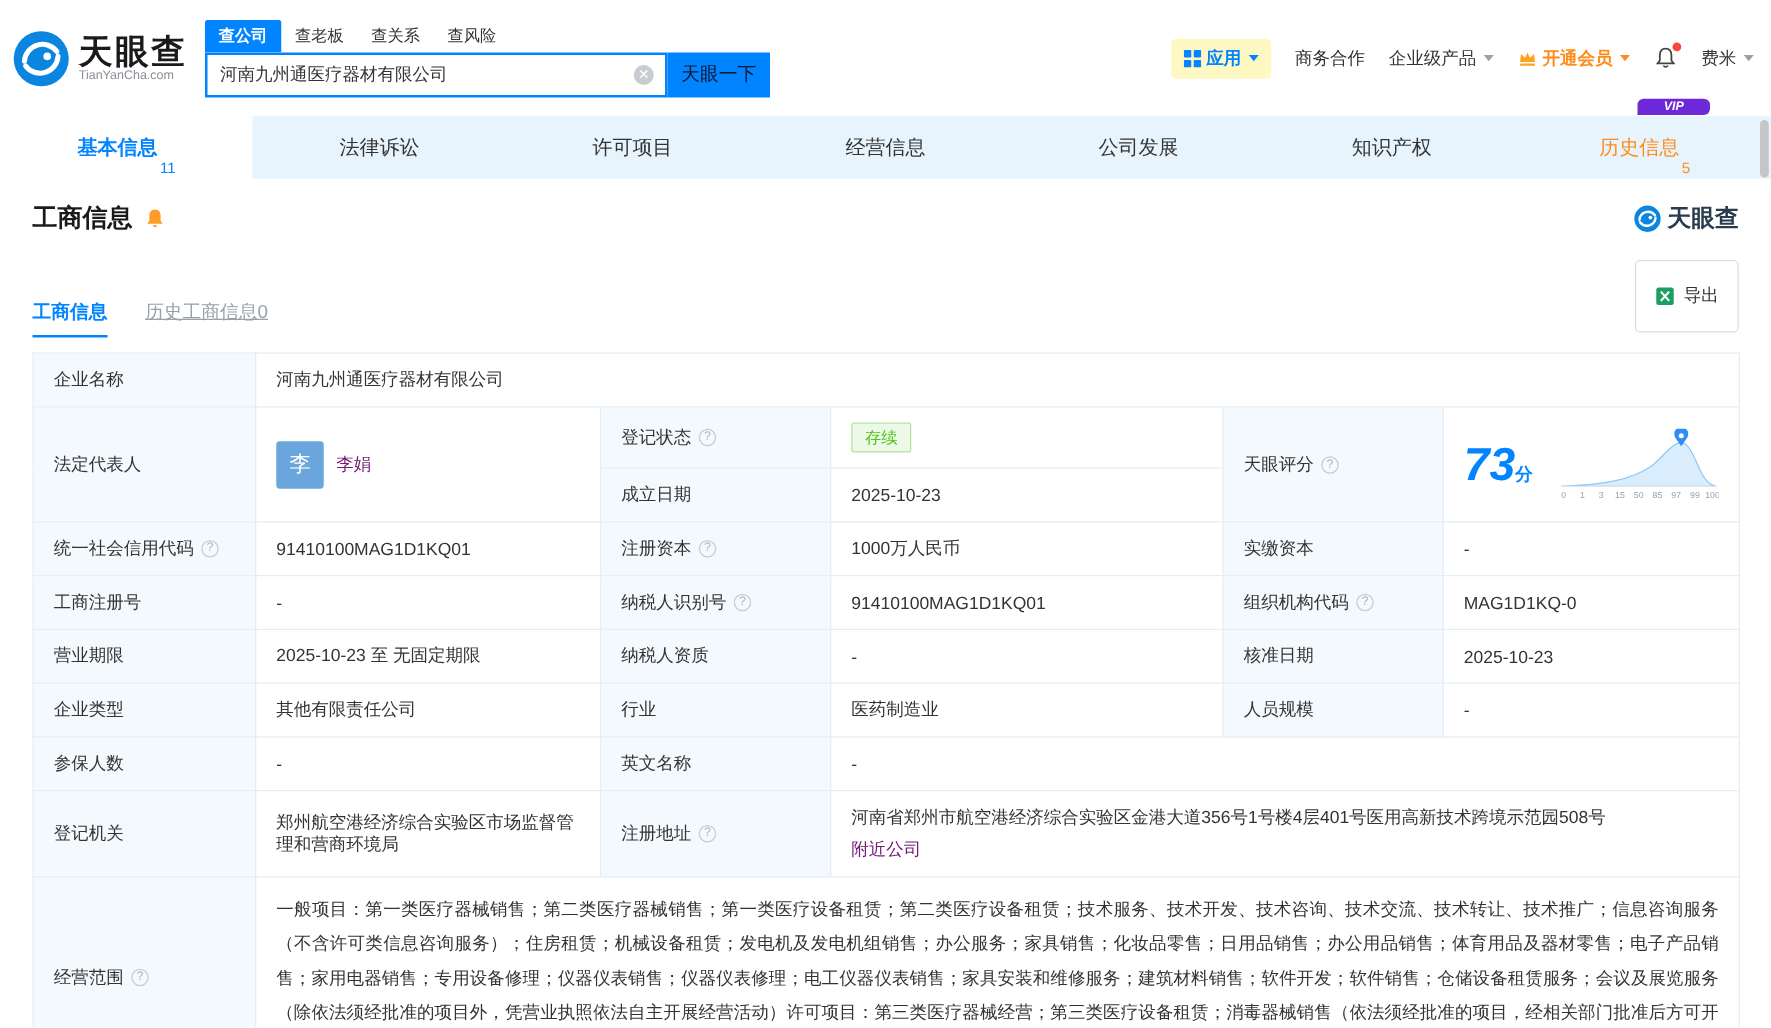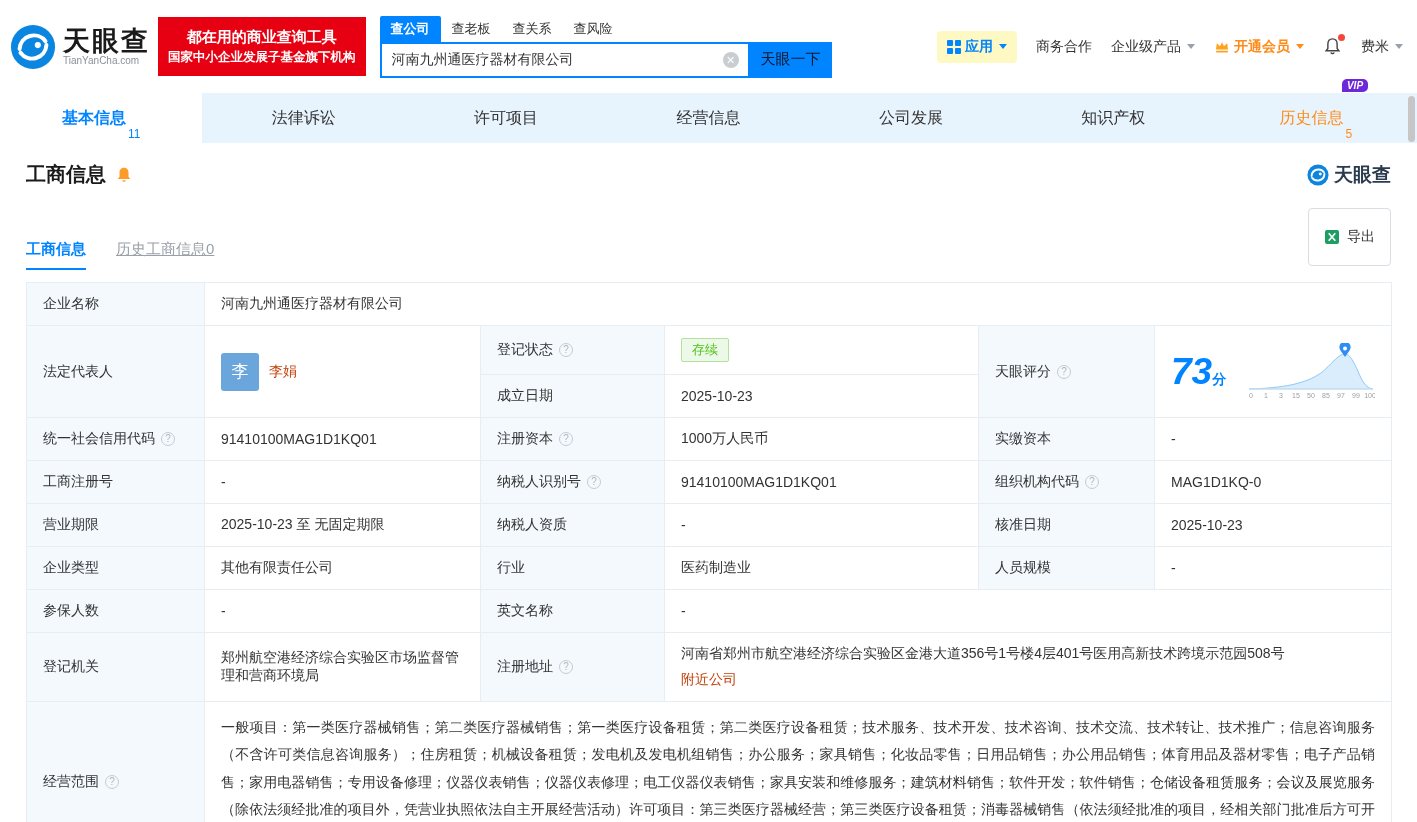--- a/index.html
+++ b/index.html
@@ -35,40 +35,40 @@
   .bell-wrap { position:relative; cursor:pointer; display:flex; }
   .bell-dot { position:absolute; top:-3px; right:-3px; width:7px; height:7px; background:#f5483b; border-radius:50%; }
   
   .nav { display:flex; height:50px; background:#e8f4fd; }
   .nav-tab { flex:1; display:flex; align-items:center; justify-content:center; font-size:16px; cursor:pointer; color:#333; }
   .nav-tab.active { background:#fff; color:#0084ff; font-weight:bold; }
   .nav-tab sup { font-size:12px; margin-left:2px; transform:translateY(-2px); font-weight:normal;margin-top:35px; }
   .nav-tab.active sup { color:#0084ff; }
   .nav-tab.history { color:#ff8c1a; }
   .tab-inner { position:relative; display:inline-flex; align-items:center; }
-  .vip-badge { position:absolute; top:-15px; right:-16px; background:#6d28d9; color:#fff; font-size:10px; font-weight:bold; font-style:italic; padding:1px 5px; border-radius:5px 5px 5px 0; }
+  .vip-badge { position:absolute; top:-15px; right:-16px; background:#6d28d9; color:#fff; font-size:10px; font-weight:bold; font-style:italic; padding:1px 21px; border-radius:5px 5px 5px 0; }
   
   .main { padding:0 26px; }
   .section-head { display:flex; align-items:center; margin-top:18px; }
   .section-title { font-size:20px; font-weight:bold; color:#1a1a1a; }
   .section-bell { margin-left:9px; display:flex; }
   .section-logo { margin-left:auto; display:flex; align-items:center; gap:5px; font-size:19px; font-weight:bold; color:#2b3b4e; }
   .subtab-row { display:flex; align-items:flex-end; margin-top:20px; border-bottom:0; }
   .subtab { font-size:15px; margin-right:30px; cursor:pointer; padding-bottom:9px; border-bottom:2px solid transparent; }
   .subtab.active { color:#0084ff; font-weight:bold; border-bottom-color:#0084ff; }
   .subtab.inactive { color:#9aa0a8;text-decoration:underline; }
   .export-btn { margin-left:auto; display:flex; gap:7px; align-items:center; border:1px solid #d8dce3; border-radius:4px; padding:19px 15px; font-size:14px; cursor:pointer; background:#fff; color:#333; margin-bottom:4px; }
   
   .info-table { width:100%; border-collapse:collapse; margin-top:12px; table-layout:fixed; }
   .info-table td { border:1px solid #e8edf3; font-size:14px; padding:12px 16px; vertical-align:middle; word-break:break-all; color:#333; height:20px; }
   td.lbl { background:#f3f9fd; }
   .lbl-inner { display:flex; align-items:center; gap:6px; }
   .help { width:14px; height:14px; border:1px solid #c6cbd4; border-radius:50%; color:#aeb5c0; font-size:10px; line-height:12px; text-align:center; flex:none; cursor:pointer; }
   .help::before { content:"?"; }
-  a.link { color:#c2410c; text-decoration:none; cursor:pointer; }
+  a.link { color:#701a75; text-decoration:none; cursor:pointer; }
   .rep-cell { display:flex; align-items:center; gap:10px; }
   .avatar { width:38px; height:38px; background:#6aa6db; color:#fff; font-size:17px; display:inline-flex; align-items:center; justify-content:center; border-radius:3px; flex:none; }
   .status-badge { display:inline-block; color:#52c41a; background:#edf9e8; border:1px solid #b3e39b; font-size:13px; padding:2px 10px; border-radius:2px; }
   .score-cell { display:flex; align-items:center; justify-content:space-between; gap:6px; }
   .score-num { font-size:37px; font-weight:bold; font-style:italic; color:#0084ff; line-height:1;margin-top:24px; }
   .score-unit { font-size:14px; font-weight:bold; color:#0084ff; }
   .addr-link { margin-top:8px; }
   .scope-text { line-height:1.95; text-align:justify; }
   
   .scrollbar-thumb { position:fixed; right:2px; top:96px; width:7px; height:46px; background:#c6c6c6; border-radius:4px; }
@@ -83,24 +83,20 @@
       <path d="M10 26 a15 15 0 0 1 27 -8" stroke="#fff" stroke-width="4.2" fill="none" stroke-linecap="round"></path>
       <path d="M38 22 a15 15 0 0 1 -27 8" stroke="#fff" stroke-width="4.2" fill="none" stroke-linecap="round"></path>
       <circle cx="29" cy="22" r="3.2" fill="#fff"></circle>
     </svg>
     <div class="logo-text">
       <div class="logo-cn">天眼查</div>
       <div class="logo-en">TianYanCha.com</div>
     </div>
   </div>
 
-  <div class="promo">
-    <div class="promo-line1">都在用的商业查询工具</div>
-    <div class="promo-line2">国家中小企业发展子基金旗下机构</div>
-  </div>
 
   <div class="search-area">
     <div class="search-tabs">
       <span class="stab active">查公司</span>
       <span class="stab">查老板</span>
       <span class="stab">查关系</span>
       <span class="stab">查风险</span>
     </div>
     <div class="search-row">
       <div class="search-box">

